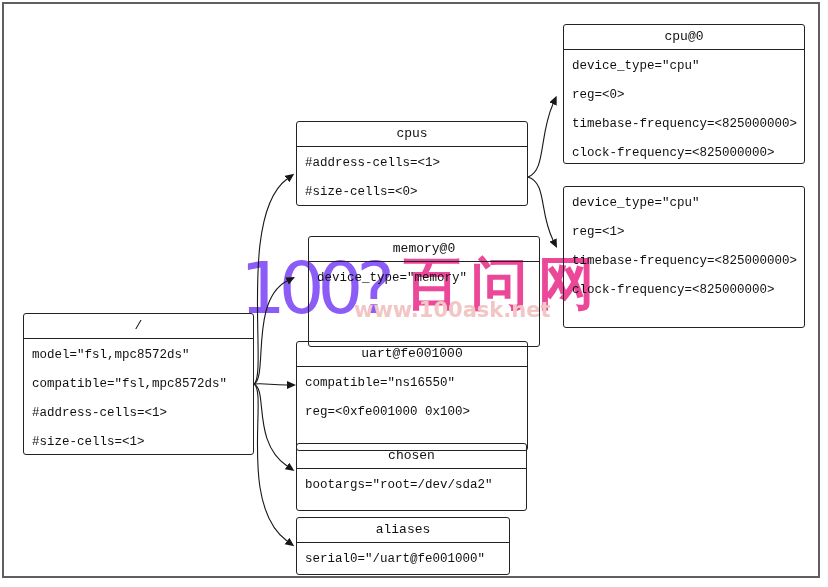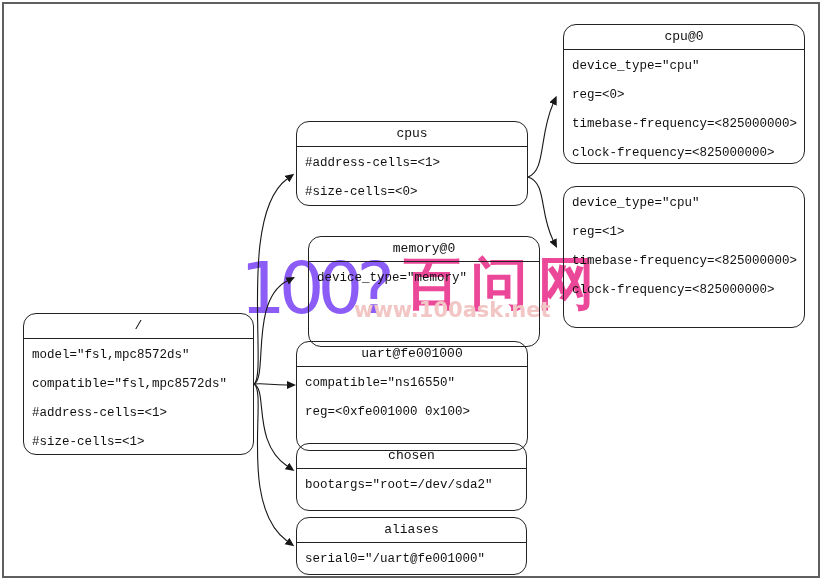--- a/index.html
+++ b/index.html
@@ -36,21 +36,21 @@
     position:absolute;left:114px;top:52px;
     font-size:21px;font-weight:bold;color:#f1c6c4;
   }
   
   #edges{position:absolute;left:0;top:0;z-index:1;}
   .edge{stroke:#171717;stroke-width:1.1;fill:none;}
   
   .node{
     position:absolute;
     border:1px solid #222;
-    border-radius:13px;
+    border-radius:3px;
     box-sizing:border-box;
     background:transparent;
     z-index:2;
   }
   .node-title{
     height:24px;line-height:24px;
     border-bottom:1px solid #222;
     text-align:center;
     font-size:13px;color:#111;
     white-space:pre;
@@ -122,21 +122,21 @@
     </div>
   </div>
 
   <div class="node" style="left:296px;top:443px;width:231px;height:68px">
     <div class="node-title">chosen</div>
     <div class="node-body">
       <div class="prop">bootargs="root=/dev/sda2"</div>
     </div>
   </div>
 
-  <div class="node" style="left:296px;top:517px;width:231px;height:58px">
+  <div class="node" style="left:296px;top:517px;width:214px;height:58px">
     <div class="node-title">aliases</div>
     <div class="node-body">
       <div class="prop">serial0="/uart@fe001000"</div>
     </div>
   </div>
 
   <div class="node" style="left:563px;top:24px;width:242px;height:140px">
     <div class="node-title">cpu@0</div>
     <div class="node-body">
       <div class="prop">device_type="cpu"</div>

